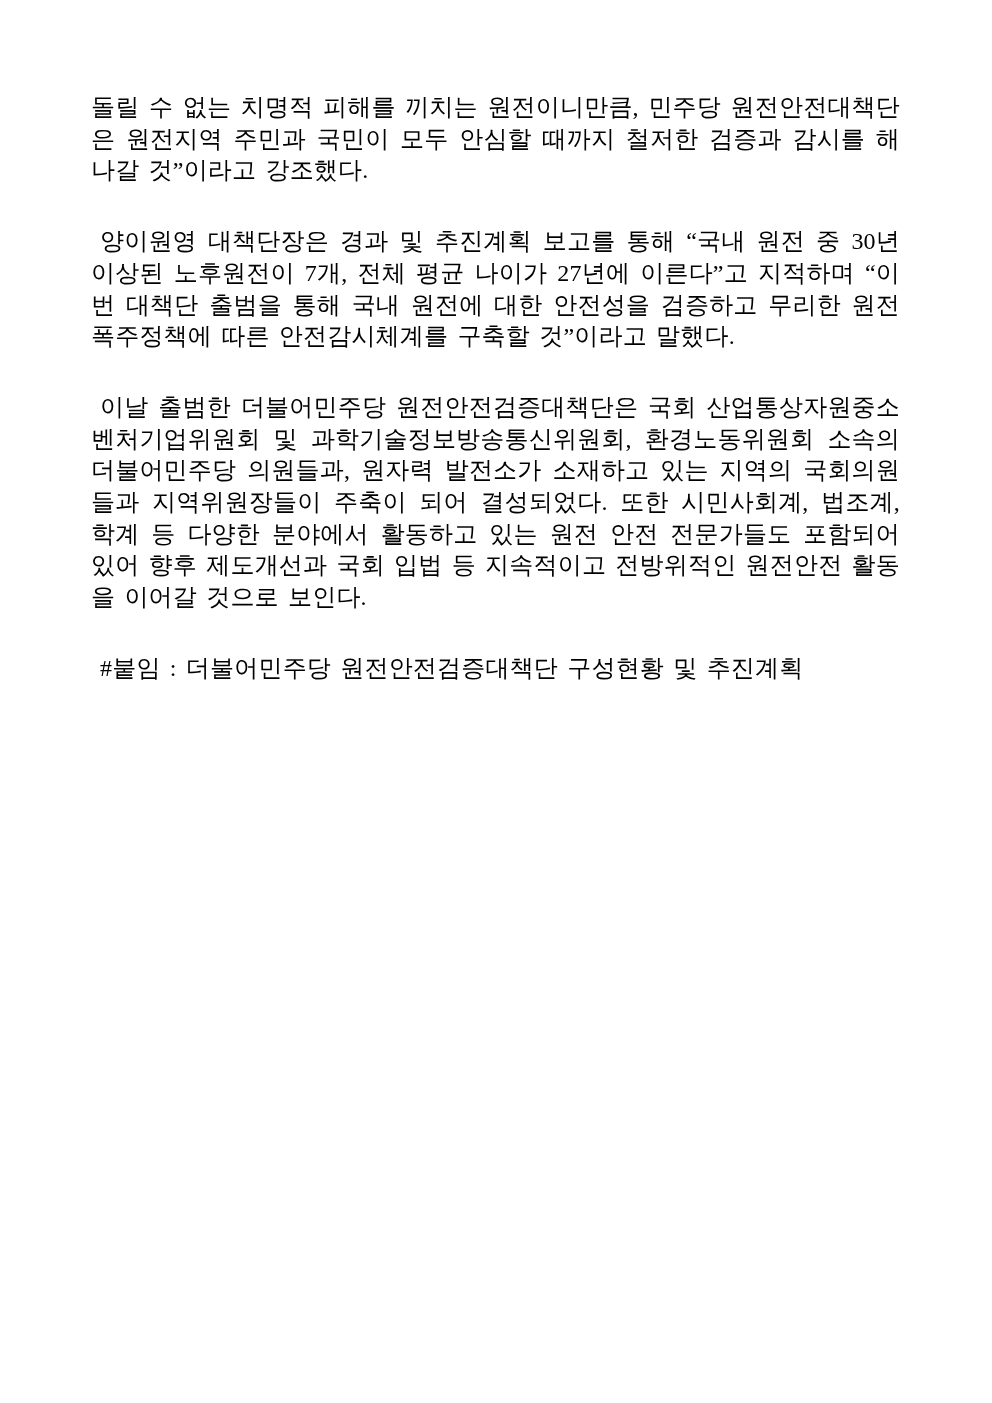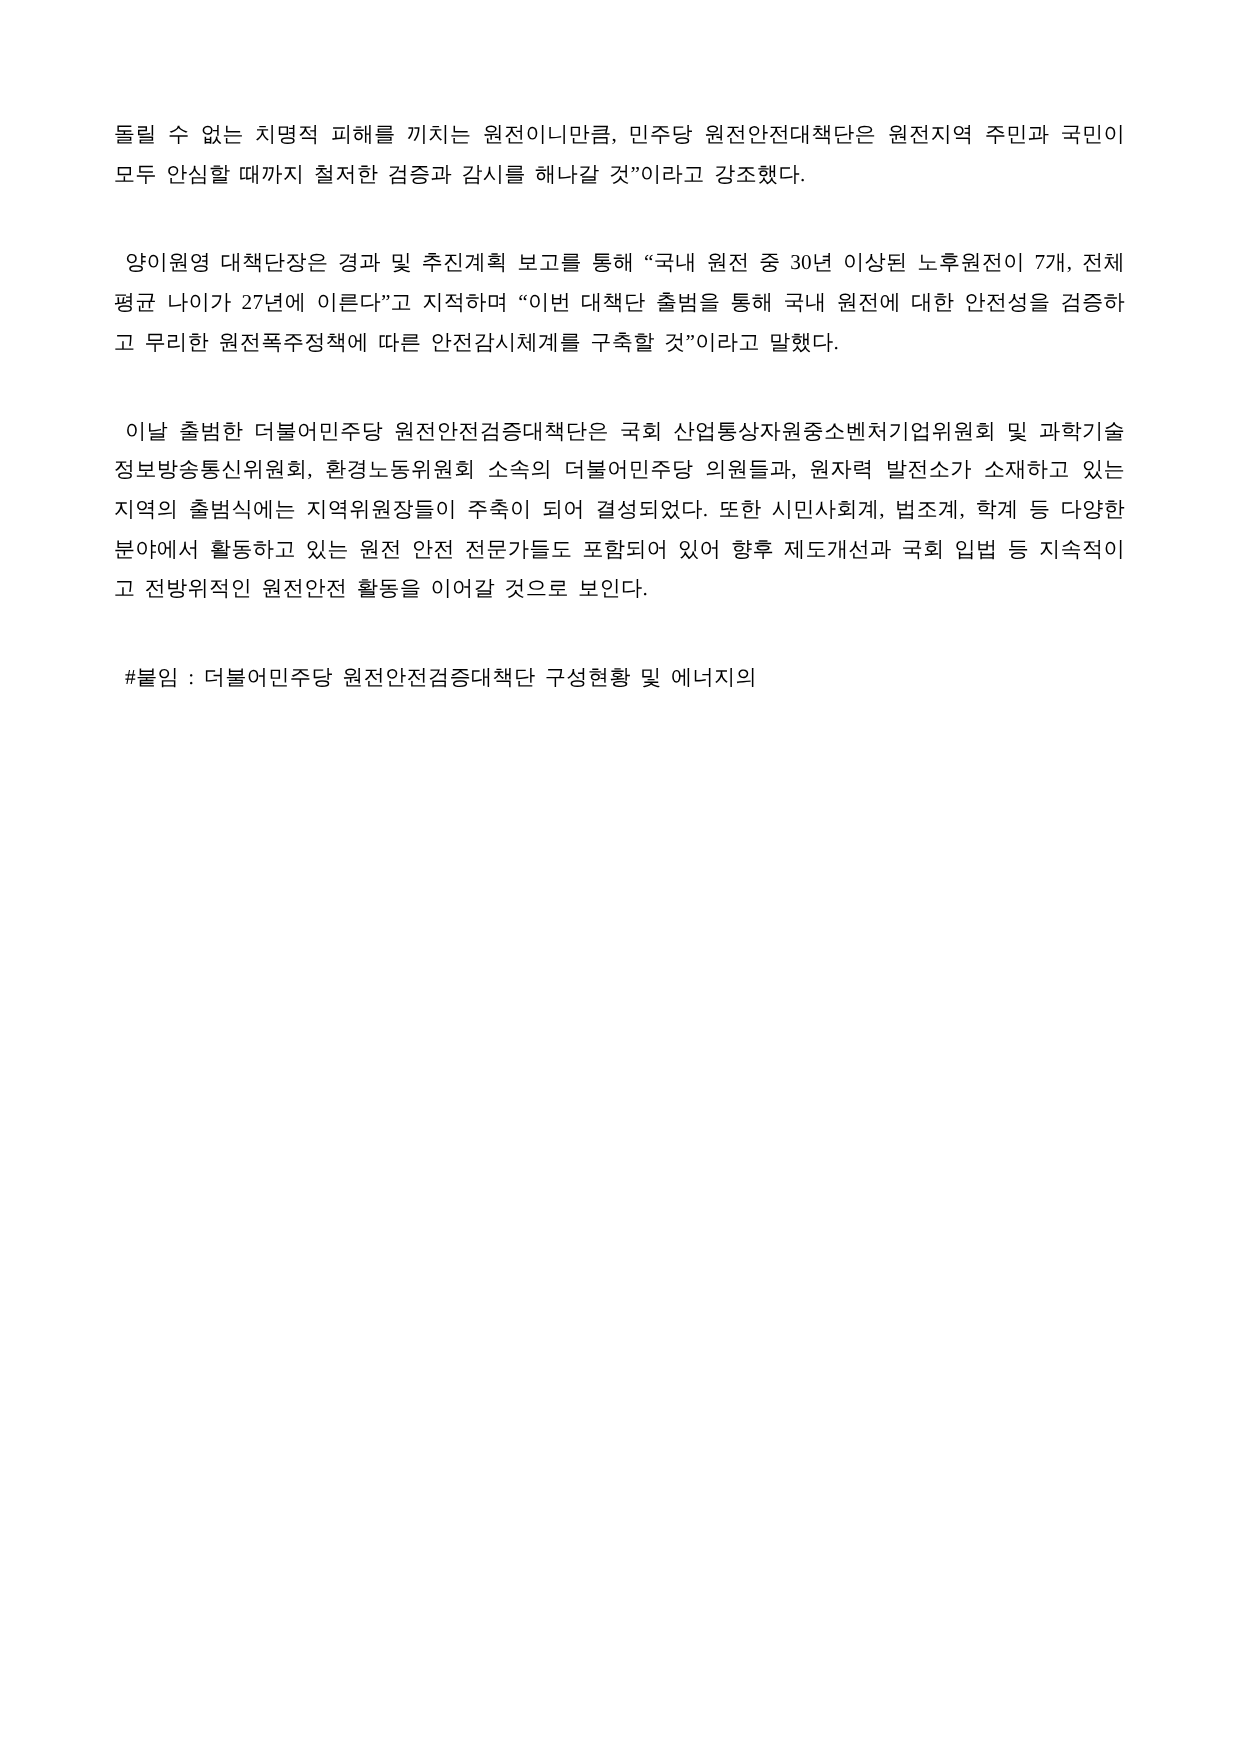--- a/index.html
+++ b/index.html
@@ -10,21 +10,21 @@
   .page {
     position: relative;
     width: 992px;
     height: 1403px;
     box-sizing: border-box;
     margin: 0 auto;
     padding: 92px 92px 0 91px;
     background: #ffffff;
     color: #000000;
     font-family: "Liberation Serif", "DejaVu Serif", serif;
-    font-size: 17px;
+    font-size: 24px;
     line-height: 31.7px;
     overflow: hidden;
   }
   .para {
     margin: 0 0 39px 0;
     text-align: justify;
     word-spacing: 3px;
     letter-spacing: 0.2px;
     word-break: normal;
     overflow-wrap: break-word;
@@ -36,15 +36,15 @@
     text-align: left;
     margin-bottom: 0;
   }
 </style>
 </head>
 <body>
 
 <div class="page">
   <p class="para">돌릴 수 없는 치명적 피해를 끼치는 원전이니만큼, 민주당 원전안전대책단은 원전지역 주민과 국민이 모두 안심할 때까지 철저한 검증과 감시를 해나갈 것”이라고 강조했다.</p>
   <p class="para indent">양이원영 대책단장은 경과 및 추진계획 보고를 통해  “국내 원전 중 30년 이상된 노후원전이 7개, 전체 평균 나이가 27년에 이른다”고 지적하며 “이번 대책단 출범을 통해 국내 원전에 대한 안전성을 검증하고 무리한 원전폭주정책에 따른 안전감시체계를 구축할 것”이라고 말했다.</p>
-  <p class="para indent">이날 출범한 더불어민주당 원전안전검증대책단은 국회 산업통상자원중소벤처기업위원회 및 과학기술정보방송통신위원회, 환경노동위원회 소속의 더불어민주당 의원들과, 원자력 발전소가 소재하고 있는 지역의 출범식에는 지역위원장들이 주축이 되어 결성되었다. 또한 시민사회계, 법조계, 학계 등 다양한 분야에서 활동하고 있는 원전 안전 전문가들도 포함되어 있어 향후 제도개선과 국회 입법 등 지속적이고 전방위적인 원전안전 활동을 이어갈 것으로 보인다.</p>
-  <p class="para indent attachment">#붙임 : 더불어민주당 원전안전검증대책단 구성현황 및 에너지의</p>
+  <p class="para indent">이날 출범한 더불어민주당 원전안전검증대책단은 국회 산업통상자원중소벤처기업위원회 및 과학기술정보방송통신위원회, 환경노동위원회 소속의 더불어민주당 의원들과, 원자력 발전소가 소재하고 있는 지역의 국회의원들과 지역위원장들이 주축이 되어 결성되었다. 또한 시민사회계, 법조계, 학계 등 다양한 분야에서 활동하고 있는 원전 안전 전문가들도 포함되어 있어 향후 제도개선과 국회 입법 등 지속적이고 전방위적인 원전안전 활동을 이어갈 것으로 보인다.</p>
+  <p class="para indent attachment">#붙임 : 더불어민주당 원전안전검증대책단 구성현황 및 추진계획</p>
 </div>
 
 </body></html>

